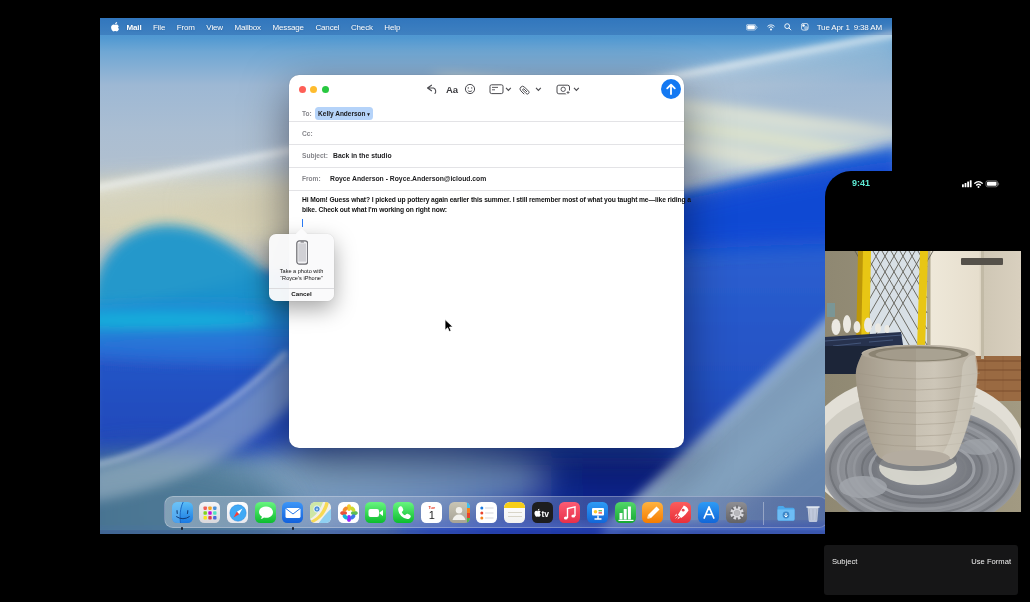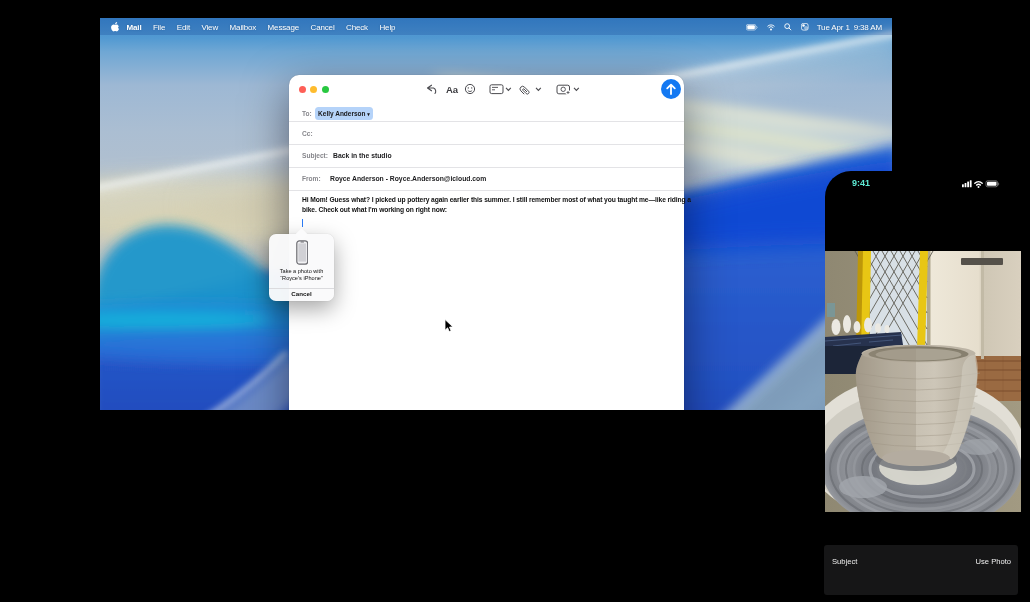--- a/index.html
+++ b/index.html
@@ -1,19 +1,19 @@
 <!DOCTYPE html>
 <html><head>
 <meta charset="utf-8">
 <style>
   html,body{margin:0;padding:0;background:#000;}
   *{box-sizing:border-box;}
   #stage{position:relative;width:1030px;height:602px;background:#000;overflow:hidden;
     font-family:"Liberation Sans",sans-serif;}
-  #desktop{position:absolute;left:100px;top:18px;width:792px;height:392px;overflow:hidden;background:#5d87b5;}
+  #desktop{position:absolute;left:100px;top:18px;width:792px;height:516px;overflow:hidden;background:#5d87b5;}
   #wall{position:absolute;left:0;top:0;}
   #menubar{position:absolute;left:0;top:0;width:792px;height:17px;background:rgba(10,50,130,0.22);
     display:flex;align-items:center;color:#fff;font-size:8px;letter-spacing:-0.15px;padding-top:1px;}
   #menubar .it{margin-right:11.5px;white-space:nowrap;text-shadow:0 0 2px rgba(0,40,80,.3);}
   #menubar .sp{flex:1;}
   
   #mailwin{position:absolute;left:189px;top:57px;width:395px;height:373px;background:#ffffff;
     border-radius:10px;box-shadow:0 15px 45px rgba(0,0,20,0.5),0 0 1px rgba(0,0,0,0.3);font-weight:bold;}
   .tl{position:absolute;top:10.5px;width:7px;height:7px;border-radius:50%;}
   .sep{position:absolute;left:0;width:395px;height:1px;background:#e3e3e6;}
@@ -131,21 +131,21 @@
 <rect x="300" y="506" width="440" height="10" fill="#2b4ecb" opacity="0.9" filter="url(#b6)"></rect>
 <rect x="-10" y="510" width="330" height="6" fill="#4a72a8" opacity="0.6" filter="url(#b6)"></rect>
 <rect x="-10" y="513.5" width="812" height="2.5" fill="#1b2d85" opacity="0.7" filter="url(#b3)"></rect>
 </svg>
 <div id="menubar">
  <svg class="it" style="margin-left:10.5px;margin-right:0" width="8" height="10" viewBox="0 0 9 11">
           <path fill="#fff" d="M6.4,1.7c-0.4,0.5-1.1,0.9-1.7,0.8C4.6,1.9,4.9,1.2,5.2,0.8C5.6,0.3,6.3,0,6.9,0C6.9,0.6,6.8,1.2,6.4,1.7z M6.9,2.6c-0.9-0.1-1.7,0.5-2.2,0.5c-0.5,0-1.1-0.5-1.9-0.5C1.9,2.7,1,3.2,0.6,4C-0.4,5.5,0.3,7.9,1.2,9.2c0.5,0.6,1,1.3,1.7,1.3c0.7,0,0.9-0.4,1.8-0.4c0.8,0,1,0.4,1.8,0.4c0.8,0,1.2-0.6,1.7-1.3c0.5-0.7,0.7-1.4,0.8-1.5C8.9,7.7,8,7.3,8,6.2C8,5.3,8.7,4.8,8.8,4.7C8.3,4,7.5,2.7,6.9,2.6z"></path>
         </svg>
  <span class="it" style="font-weight:bold;margin-left:8px">Mail</span>
  <span class="it">File</span>
-        <span class="it">Edit</span>
+        <span class="it">From</span>
         <span class="it">View</span>
         <span class="it">Mailbox</span>
         <span class="it">Message</span>
         <span class="it">Cancel</span>
         <span class="it">Check</span>
         <span class="it">Help</span>
  <span class="sp"></span>
  <svg class="it" width="12" height="7" viewBox="0 0 14 8" style="margin-right:9px">
           <rect x="0.4" y="0.4" width="11" height="6.6" rx="1.8" fill="none" stroke="#fff" stroke-width="0.8" opacity="0.8"></rect>
           <rect x="1.5" y="1.5" width="8.8" height="4.4" rx="1" fill="#fff"></rect>
@@ -483,15 +483,15 @@
    <path d="M42,181 Q93,189 143,181"></path>
    <path d="M46,192 Q93,199 139,192"></path>
   </g>
   <path d="M36.5,104 C33,112 30,118 31,128 C32.5,145 38,168 44,185 C49,199 52,206 57,208 L91,208 L91,94 C60,94 40,98 36.5,104 Z" fill="#968c7c" opacity="0.3"></path>
   <path d="M150.5,104 C153,112 153.5,120 152,132 C150,149 145,170 139,186 C134,199 131,206 126,208 L112,208 C125,200 135,160 137,120 C138,108 144,104 150.5,104 Z" fill="#d8d3c8" opacity="0.5"></path>
   <ellipse cx="91" cy="207" rx="34" ry="8" fill="#b4aca0"></ellipse>
  </svg>
 </div>
 <div id="photobar">
       <span class="rt">Subject</span>
-      <span class="up">Use Photo</span>
+      <span class="up">Use Format</span>
     </div>
 </div>
 
 </body></html>

